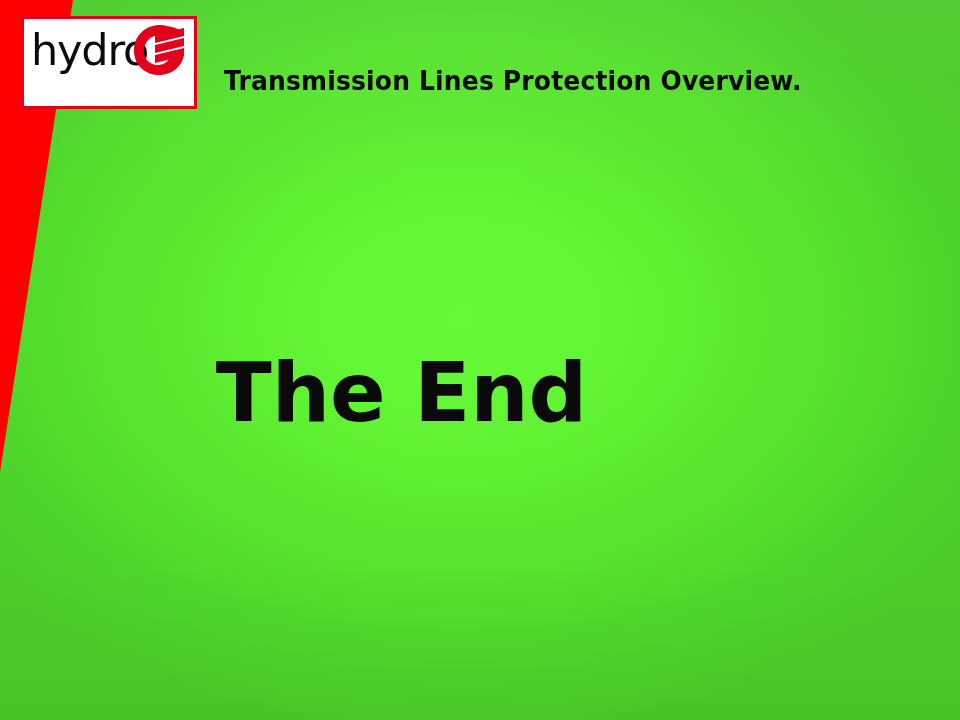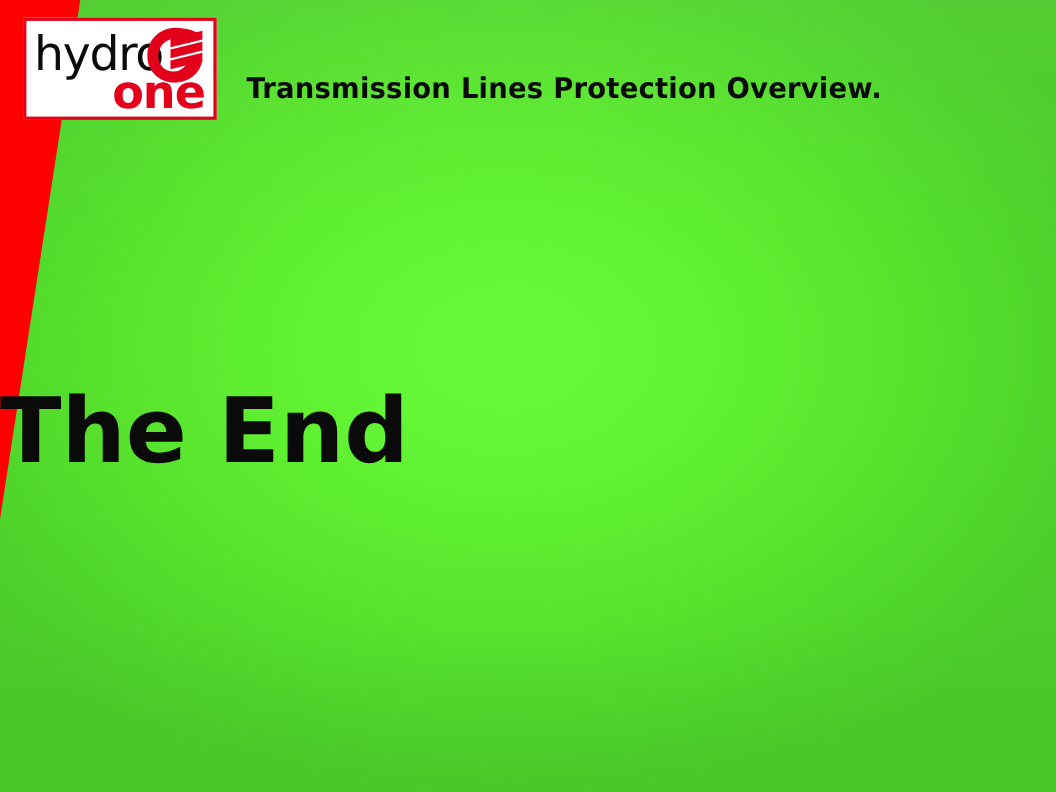--- a/index.html
+++ b/index.html
@@ -118,21 +118,21 @@
     transform: scaleX(0.96);
     transform-origin: left center;
   }
 
   
   .main-text {
     position: absolute;
     left: 0;
     top: 352px;
     width: 803px;
-    text-align: left;
+    text-align: center;
     font-family: "DejaVu Sans", sans-serif;
     font-size: 82px;
     font-weight: 700;
     color: #0a0a0a;
     letter-spacing: 0px;
     line-height: 1;
   }
 </style>
 </head>
 <body>
@@ -156,21 +156,20 @@
       <span class="logo-swoosh">
         <svg width="66" height="56" viewBox="0 0 66 56" xmlns="http://www.w3.org/2000/svg">
           <path d="M46 4 C30 0 14 10 13 27 C12 43 25 54 40 53 C52 52 61 44 63 33 L50 33 C48 39 43 43 37 43 C28 43 22 36 23 27 C24 18 32 12 41 13 C45 13.5 48 15 50 17 L63 12 C59 7 53 5 46 4 Z" fill="#E2001A"></path>
           <path d="M34 13 L63 6 L63 14 L34 21 Z" fill="#E2001A"></path>
           <path d="M34 23 L63 16 L63 24 L34 31 Z" fill="#E2001A"></path>
           <path d="M34 33 L63 26 L63 34 L34 41 Z" fill="#E2001A"></path>
           <path d="M30 10 L30 46 L22 46 L22 10 Z" fill="#FFFFFF" opacity="0"></path>
         </svg>
       </span>
 
-      <span class="logo-one">one</span>
     </div>
   </div>
 
   <div class="slide-title">Transmission Lines Protection Overview.</div>
 
   <div class="main-text">The End</div>
 
 </div>
 
 </body></html>

